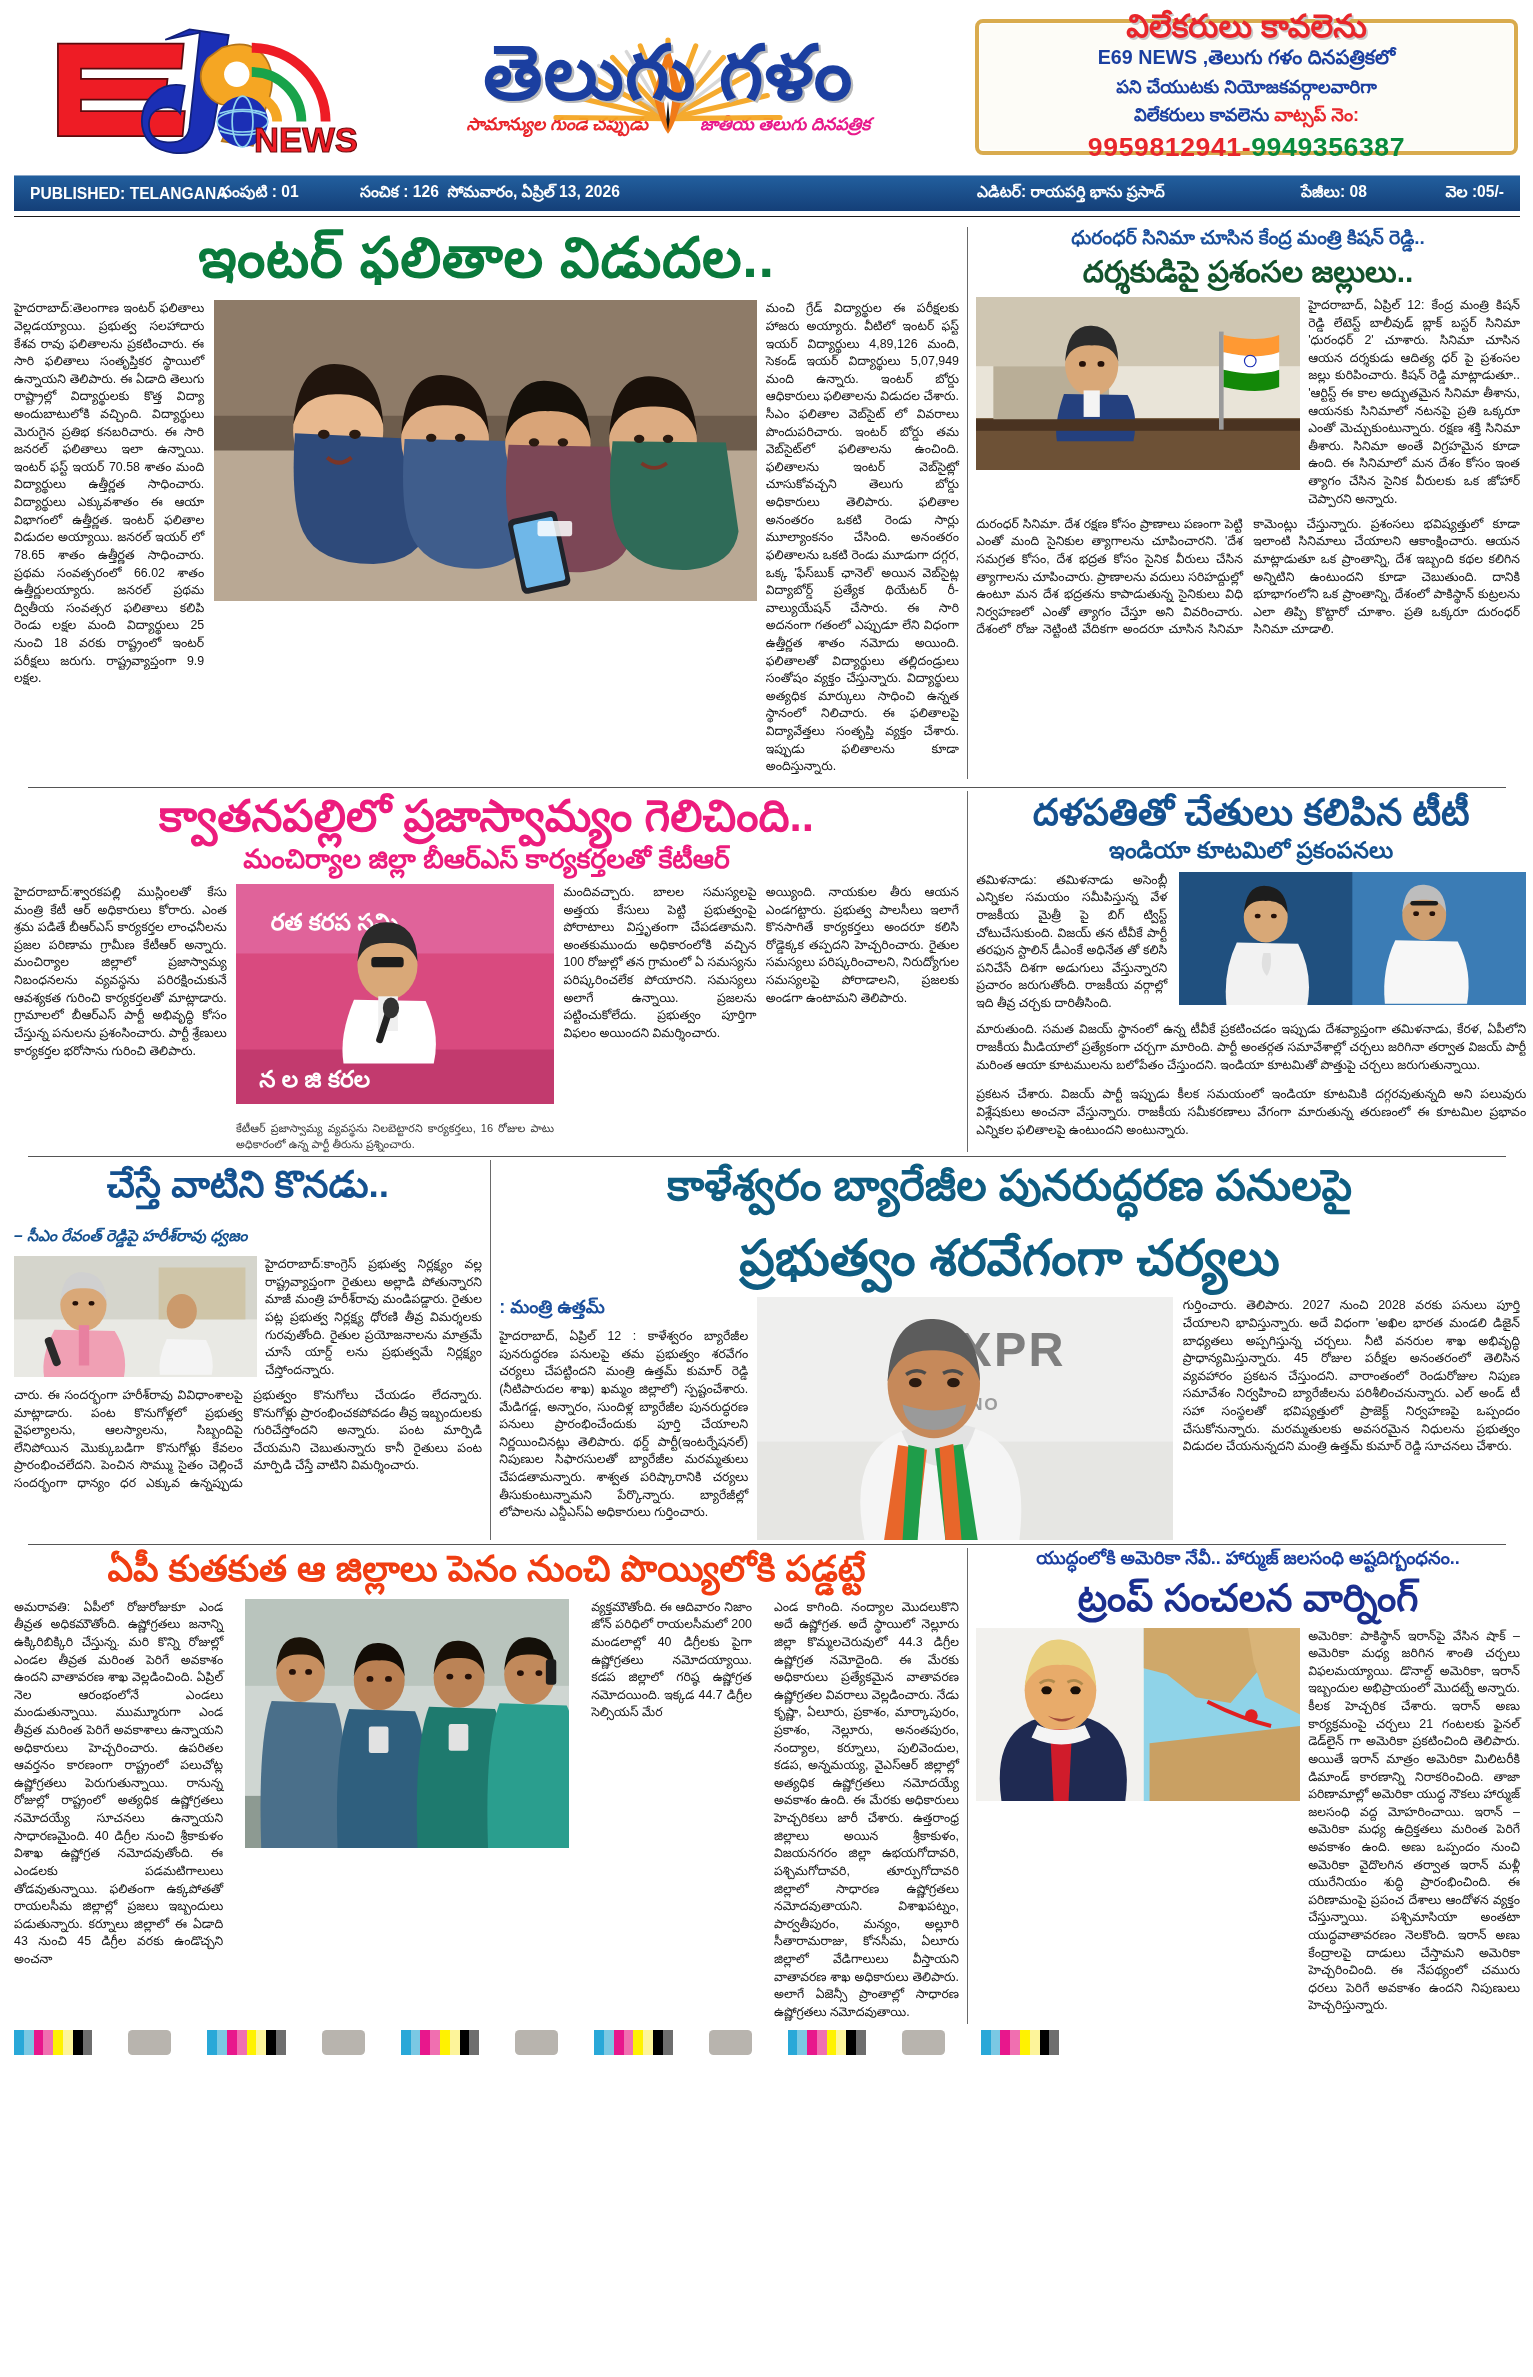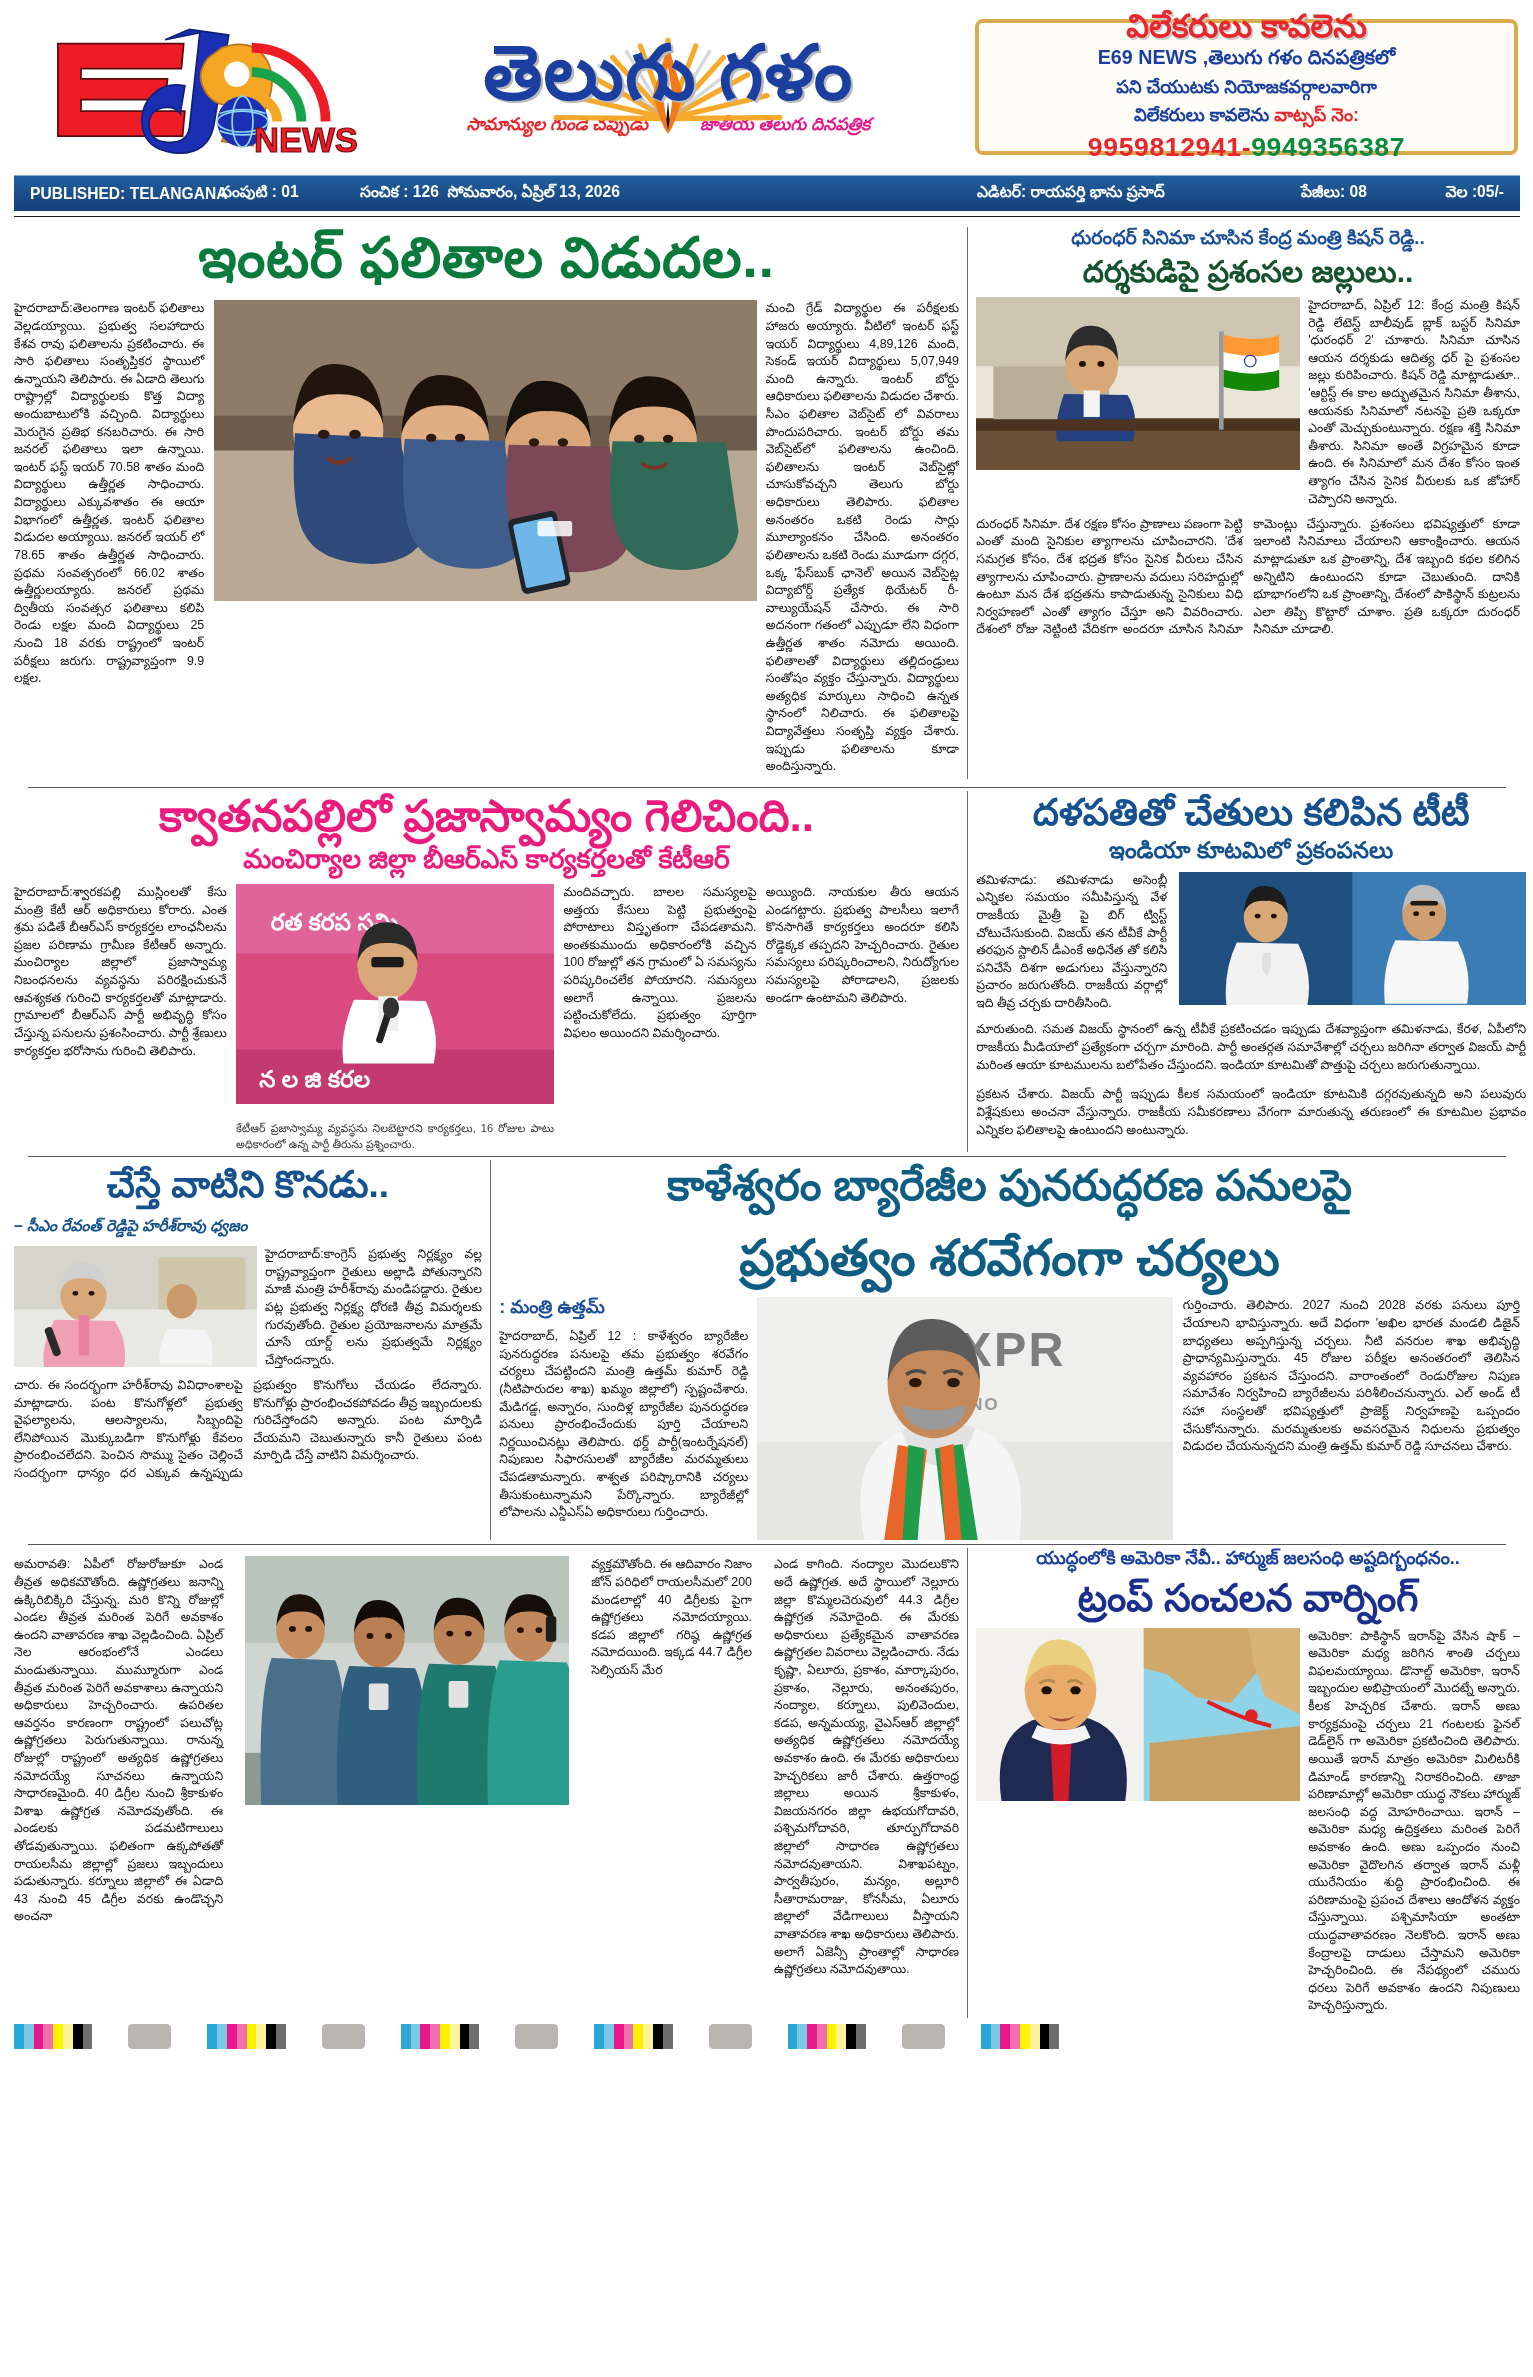--- a/index.html
+++ b/index.html
@@ -403,21 +403,21 @@
         </div>
       </div>
     </div>
 
     <div class="rule-thin"></div>
 
     <div class="sec">
 
       <div style="width:468px;">
         <div class="hl-navy-lg" style="margin-top:2.3px;">చేస్తే వాటిని కొనడు..</div>
-        <div class="byline-it" style="margin-top:11px;">– సీఎం రేవంత్ రెడ్డిపై హరీశ్‌రావు ధ్వజం</div>
+        <div class="byline-it" style="margin-top:21px;">– సీఎం రేవంత్ రెడ్డిపై హరీశ్‌రావు ధ్వజం</div>
         <div style="display:flex; gap:8px; margin-top:7px;">
           <div style="width:243px;">
             <div class="photo" style="width:243px;height:121px;">
               <svg viewBox="0 0 420 210" preserveAspectRatio="none">
                 <rect width="420" height="210" fill="#e9e9e4"></rect>
                 <rect x="0" y="0" width="420" height="110" fill="#d5d5cc"></rect>
                 <rect x="250" y="20" width="150" height="90" fill="#cfc5a8"></rect>
                 <g>
                     <ellipse cx="120" cy="84" rx="40" ry="46" fill="#d9a878"></ellipse>
                     <path d="M80,80 q4,-54 40,-52 q38,2 40,52 q-10,-26 -40,-24 q-32,-2 -40,24z" fill="#d0d0d0"></path>
@@ -488,20 +488,21 @@
           </div>
         </div>
       </div>
     </div>
 
     <div class="rule-thin"></div>
 
     <div class="sec">
 
       <div style="width:945px;">
+        <div class="hl-red">ఏపీ కుతకుత ఆ జిల్లాలు పెనం నుంచి పొయ్యిలోకి పడ్డట్టే</div>
         <div style="display:flex; gap:22px; margin-top:8px;">
           <div style="width:225px;" class="bodytext">
             <p>అమరావతి: ఏపీలో రోజురోజుకూ ఎండ తీవ్రత అధికమౌతోంది. ఉష్ణోగ్రతలు జనాన్ని ఉక్కిరిబిక్కిరి చేస్తున్న. మరి కొన్ని రోజుల్లో ఎండల తీవ్రత మరింత పెరిగే అవకాశం ఉందని వాతావరణ శాఖ వెల్లడించింది. ఏప్రిల్ నెల ఆరంభంలోనే ఎండలు మండుతున్నాయి. ముమ్మూరుగా ఎండ తీవ్రత మరింత పెరిగే అవకాశాలు ఉన్నాయని అధికారులు హెచ్చరించారు. ఉపరితల ఆవర్తనం కారణంగా రాష్ట్రంలో పలుచోట్ల ఉష్ణోగ్రతలు పెరుగుతున్నాయి. రానున్న రోజుల్లో రాష్ట్రంలో అత్యధిక ఉష్ణోగ్రతలు నమోదయ్యే సూచనలు ఉన్నాయని సాధారణమైంది. 40 డిగ్రీల నుంచి శ్రీకాకుళం విశాఖ ఉష్ణోగ్రత నమోదవుతోంది. ఈ ఎండలకు పడమటిగాలులు తోడవుతున్నాయి. ఫలితంగా ఉక్కపోతతో రాయలసీమ జిల్లాల్లో ప్రజలు ఇబ్బందులు పడుతున్నారు. కర్నూలు జిల్లాలో ఈ ఏడాది 43 నుంచి 45 డిగ్రీల వరకు ఉండొచ్చని అంచనా</p>
           </div>
           <div style="width:324px;">
             <div class="photo" style="width:324px;height:249px;">
               <svg viewBox="0 0 560 430" preserveAspectRatio="none">
                 <rect width="560" height="430" fill="#cfd6d2"></rect>
                 <rect width="560" height="150" fill="#b9c4bd"></rect>
                 <rect y="340" width="560" height="90" fill="#8d9a92"></rect>

